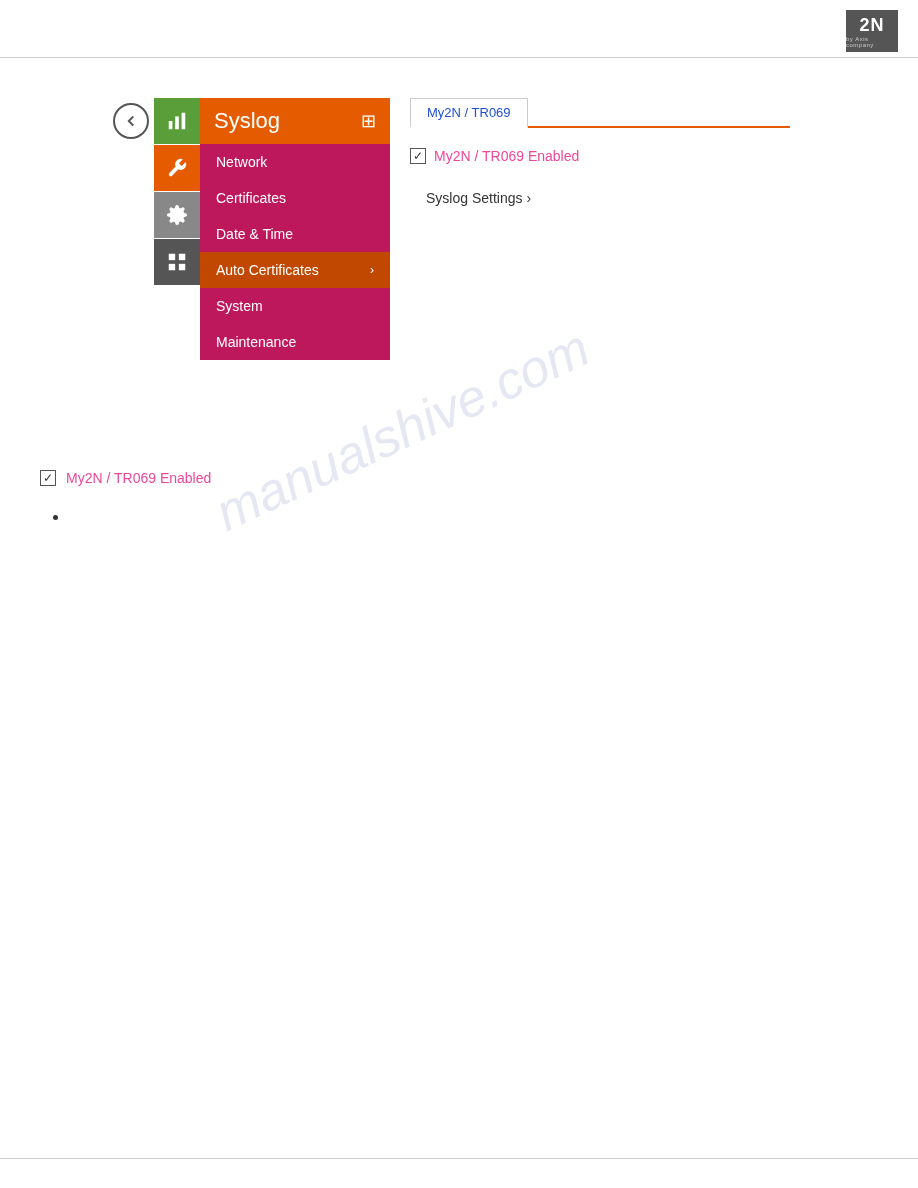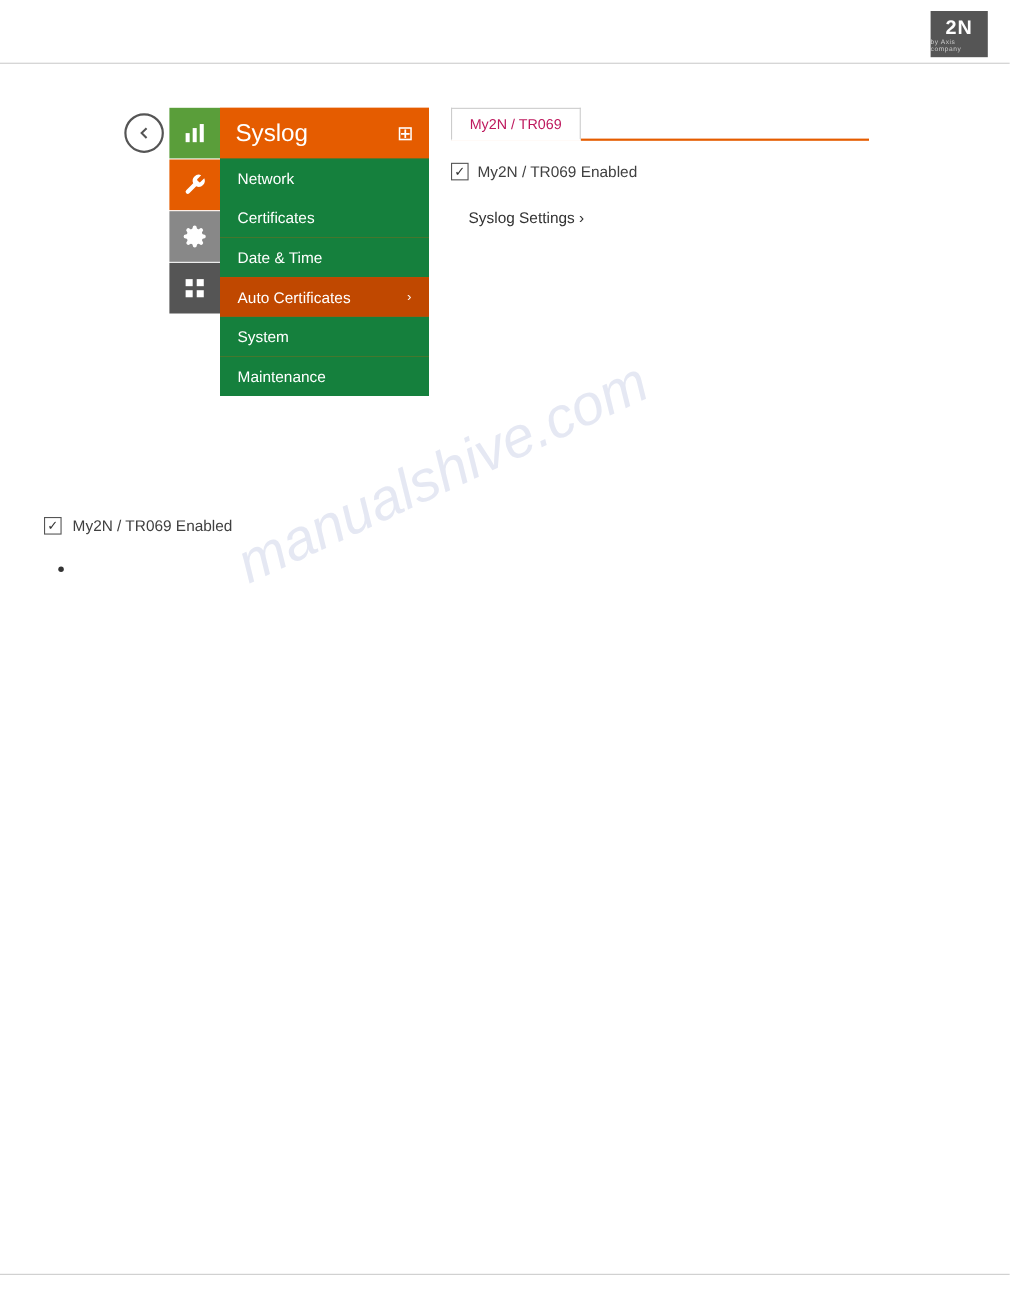--- a/index.html
+++ b/index.html
@@ -117,21 +117,21 @@
       cursor: pointer;
     }
     .nav-item {
       padding: 10px 16px;
       color: #fff;
       font-size: 14px;
       cursor: pointer;
       display: flex;
       align-items: center;
       justify-content: space-between;
-      background: #15803d;
+      background: #be185d;
     }
     .nav-item.active { background: #c04800; }
     .nav-item .arrow { font-size: 12px; }
 
     
     .content-panel {
       flex: 1;
       padding: 0 20px 20px 20px;
       max-width: 420px;
     }
@@ -146,21 +146,21 @@
       padding: 6px 16px;
       font-size: 13px;
       cursor: pointer;
       color: #555;
       border: 1px solid #ccc;
       border-bottom: none;
       background: #f5f5f5;
     }
     .tab.active {
       background: #fff;
-      color: #be185d;
+      color: #1d4ed8;
       border-bottom: 2px solid #fff;
       margin-bottom: -2px;
       z-index: 1;
     }
 
     
     .checkbox-row {
       display: flex;
       align-items: center;
       margin-bottom: 18px;
@@ -176,21 +176,21 @@
       justify-content: center;
       cursor: pointer;
       flex-shrink: 0;
     }
     .checkbox-box .check {
       font-size: 12px;
       color: #333;
     }
     .checkbox-label {
       font-size: 14px;
-      color: #404040;
+      color: #ec4899;
     }
 
     
     .section-link {
       font-size: 14px;
       color: #333;
       padding: 8px 0 8px 16px;
       cursor: pointer;
       display: flex;
       align-items: center;

